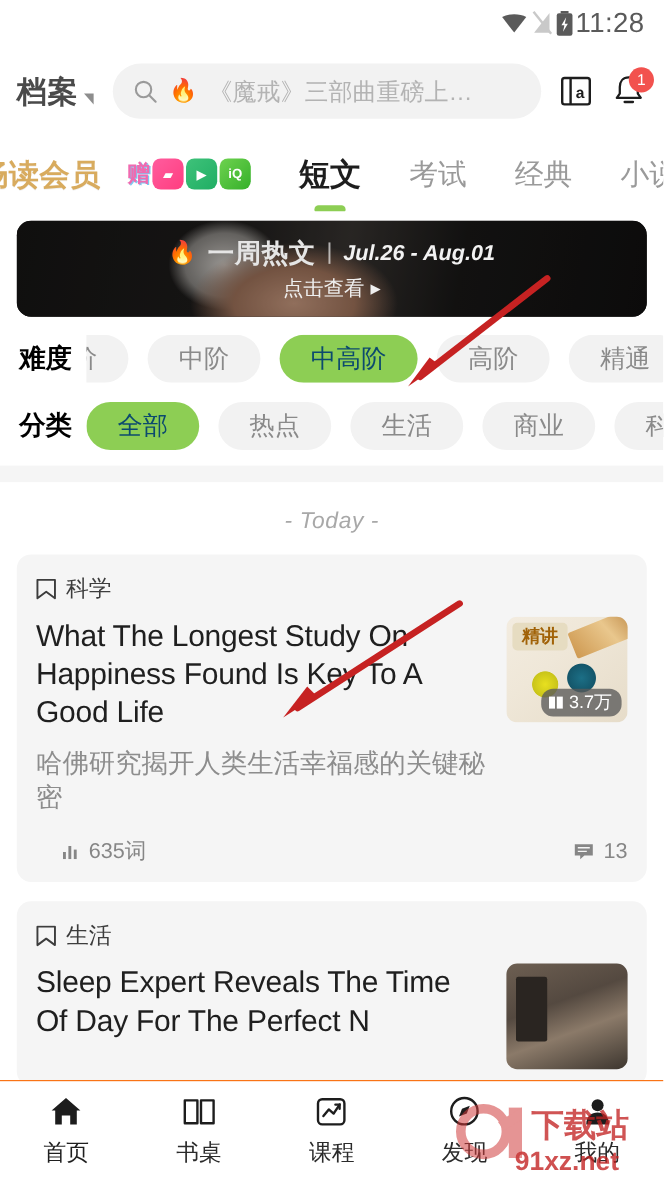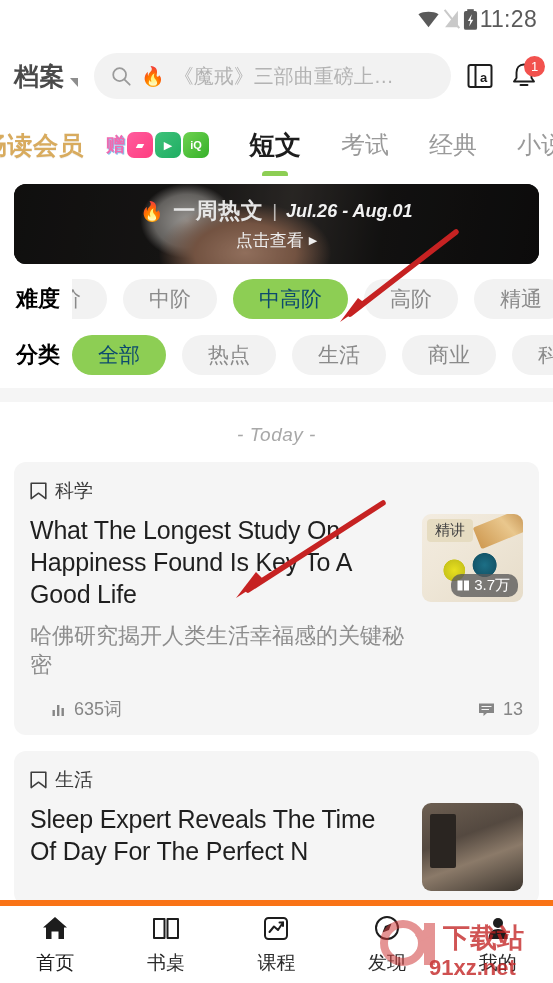--- a/index.html
+++ b/index.html
@@ -155,42 +155,42 @@
   }
   .thumb.bedroom {
     background:
       linear-gradient(160deg, #6d5f52 0%, #544940 38%, #8b7a69 62%, #3d362f 100%);
   }
   .thumb.bedroom::after {
     content: ""; position: absolute; left: 8%; top: 12%; width: 26%; height: 62%;
     background: #2a2521; border-radius: 2px;
   }
   .badge-jj {
-    position: absolute; left: 5px; top: 5px; background: #e6dcc1; color: #404040;
-    font-size: 15px; font-weight: 400; padding: 2px 8px; border-radius: 4px;
+    position: absolute; left: 5px; top: 5px; background: #e6dcc1; color: #a16207;
+    font-size: 15px; font-weight: 700; padding: 2px 8px; border-radius: 4px;
   }
   .badge-reads {
     position: absolute; right: 5px; bottom: 5px; background: rgba(90,90,90,.78); color: #fff;
     font-size: 15px; padding: 2px 8px 2px 6px; border-radius: 10px;
     display: flex; align-items: center; gap: 4px;
   }
   .ic-book { width: 13px; height: 11px; display: block; }
   .cmeta {
     display: flex; align-items: center; margin-top: 18px; font-size: 18px; color: #868686;
   }
   .cmeta .lvl { flex: 0 0 auto; }
   .cmeta .words { display: flex; align-items: center; gap: 7px; margin-left: 22px; }
   .ic-bars { width: 15px; height: 14px; display: block; }
   .cmeta .cmt { margin-left: auto; display: flex; align-items: center; gap: 8px; }
   .ic-cmt { width: 17px; height: 15px; display: block; }
 
   
   .bottomnav {
     position: absolute; left: 0; right: 0; bottom: 0; height: 83px; background: #fff;
-    display: flex; align-items: center; border-top: 6px solid #f97316; z-index: 5;
+    display: flex; align-items: center; border-top: 1px solid #f97316; z-index: 5;
   }
   .nav-item {
     flex: 1 1 0; display: flex; flex-direction: column; align-items: center; gap: 7px;
   }
   .nav-ic { width: 30px; height: 30px; display: block; }
   .nav-lb { font-size: 19px; color: #1f1f1f; }
   .nav-item.dim .nav-lb { color: #2b2b2b; }
 
   
   .arrow { position: absolute; pointer-events: none; z-index: 6; }

